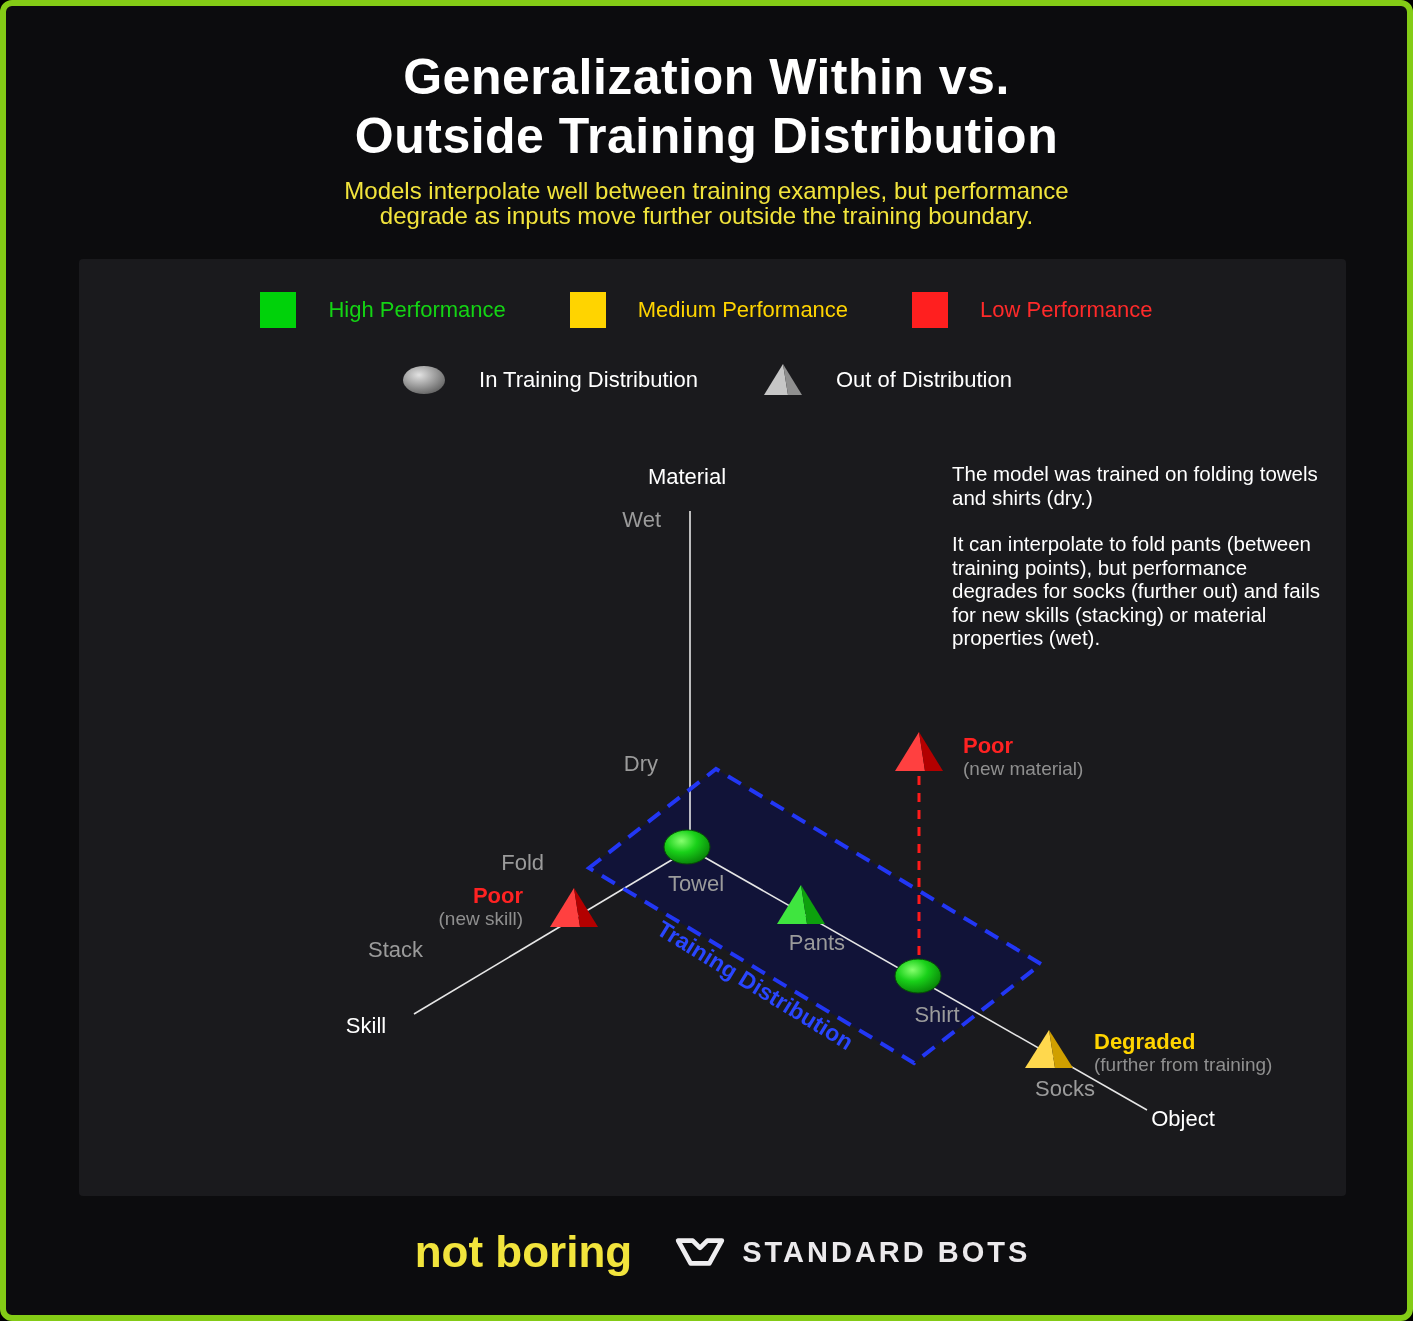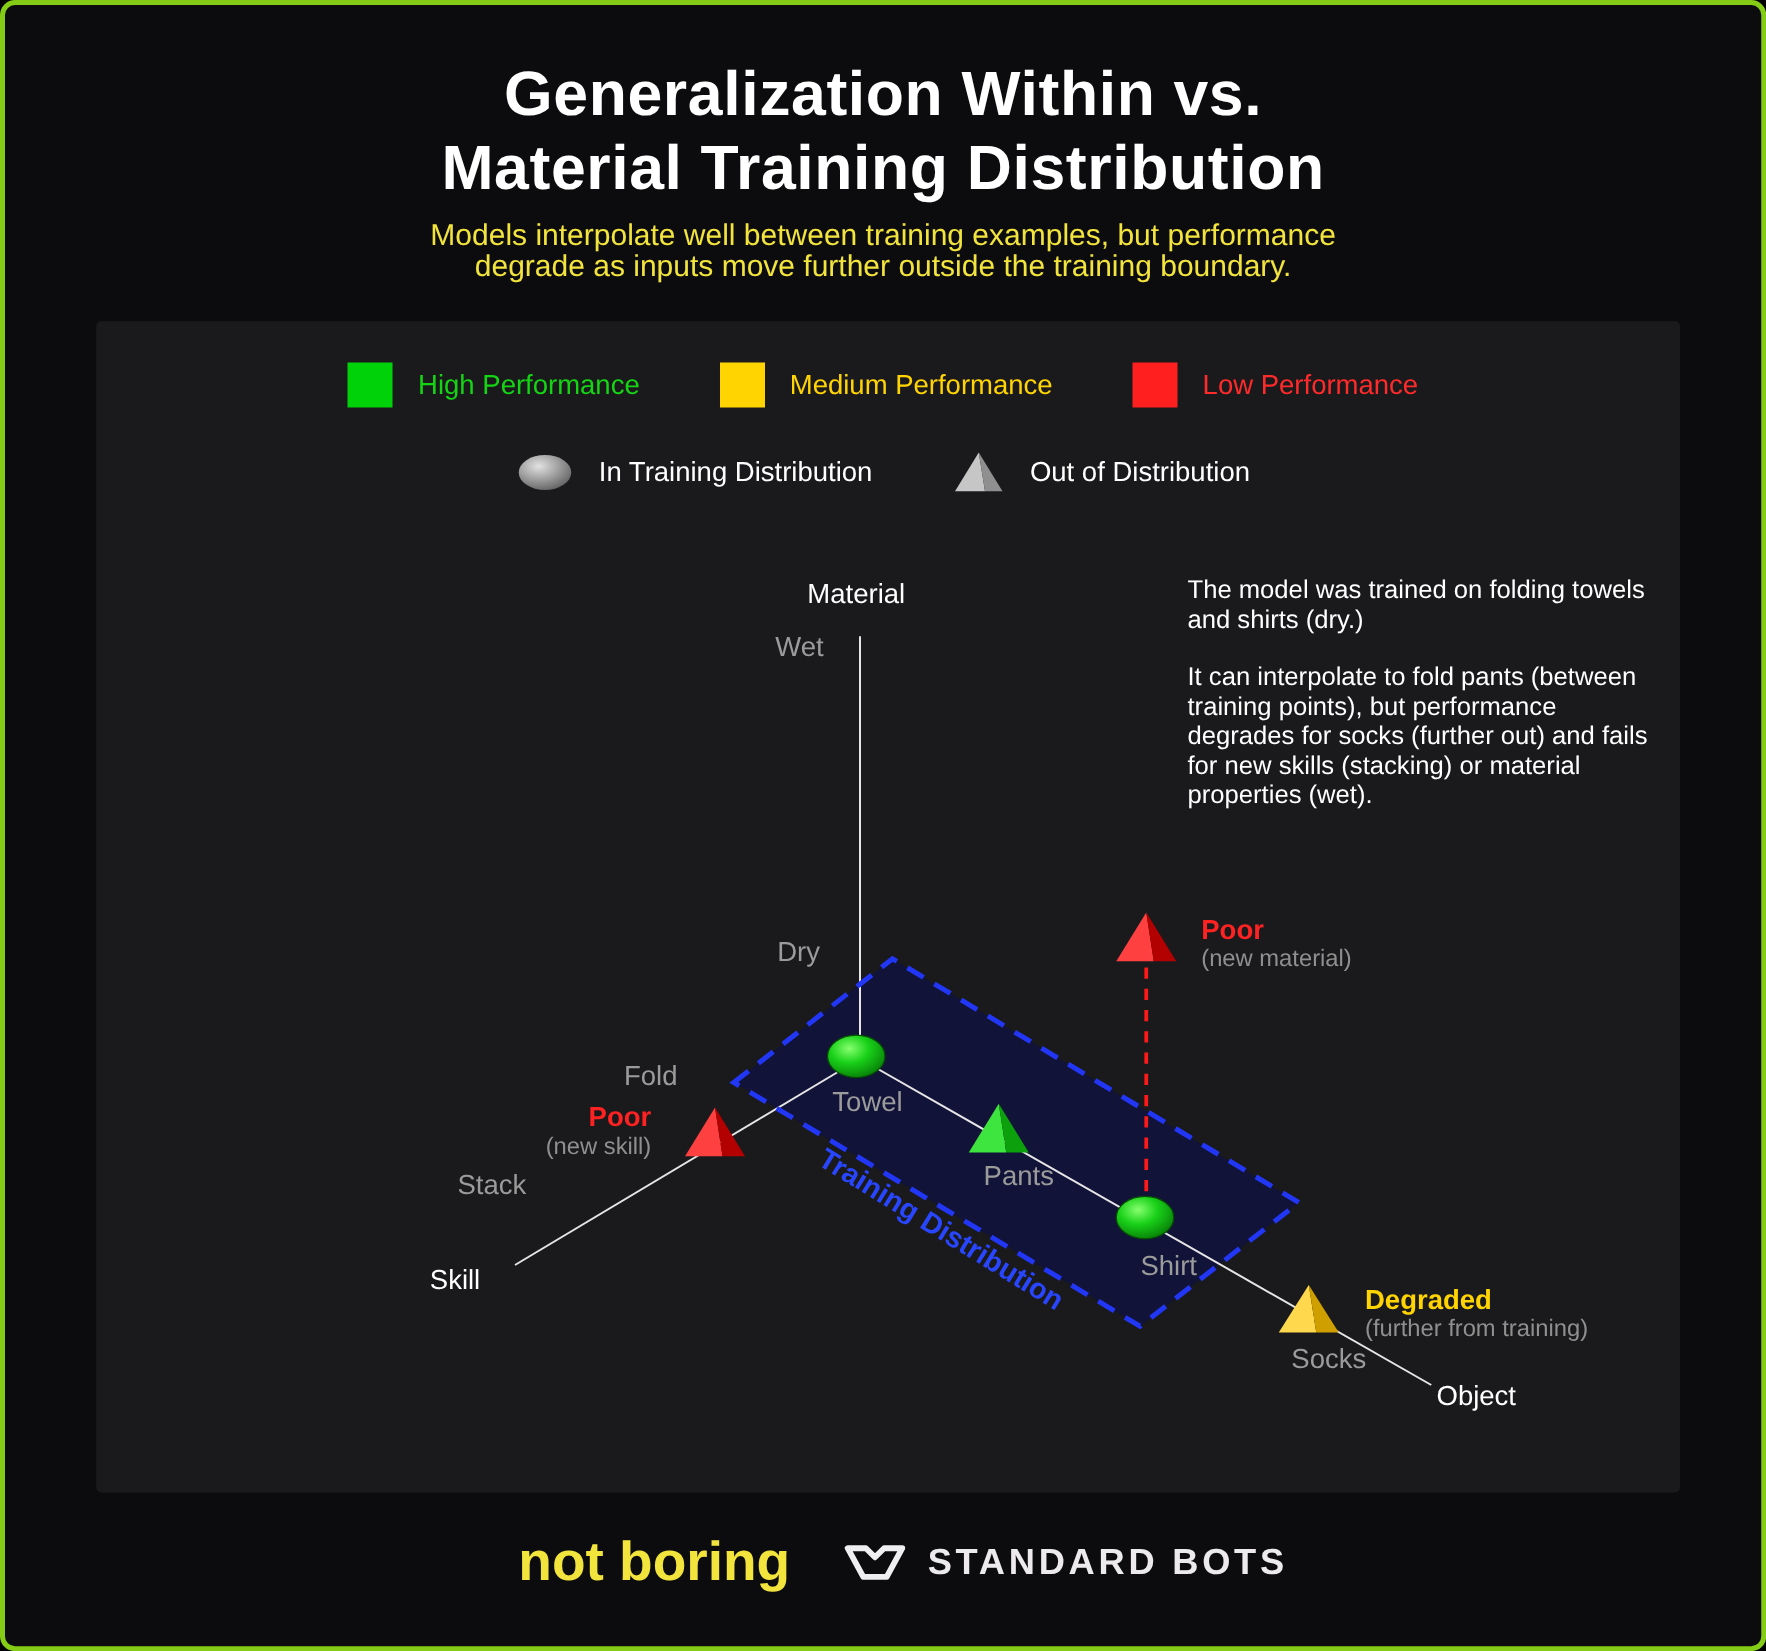--- a/index.html
+++ b/index.html
@@ -1,19 +1,19 @@
 <!DOCTYPE html>
 <html><head>
 <meta charset="utf-8">
 <style>
   html,body { margin:0; padding:0; background:#000; }
   .page {
     position:relative; width:1413px; height:1321px;
     background:#0c0c0e; box-sizing:border-box;
-    border:4px solid #84cc16; border-radius:12px; overflow:hidden;
+    border:6px solid #84cc16; border-radius:12px; overflow:hidden;
     font-family:"Liberation Sans","DejaVu Sans",sans-serif;
   }
   .page-title {
     position:absolute; top:42px; left:0; width:100%;
     text-align:center; color:#ffffff; font-size:50px; font-weight:bold;
     line-height:59px; letter-spacing:0.5px;
   }
   .subtitle {
     position:absolute; top:172px; left:50%; transform:translateX(-50%);
     width:960px; text-align:center; color:#f2e43c; font-size:24px; line-height:25px;
@@ -21,21 +21,21 @@
   .panel {
     position:absolute; left:73px; top:253px; width:1267px; height:937px;
     background:#1a1a1d; border-radius:4px;
   }
   .legend-row {
     position:absolute; left:0; width:100%;
     display:flex; justify-content:center; align-items:center; gap:64px;
   }
   .legend-performance { top:286px; }
   .legend-distribution { top:356px; }
-  .legend-item { display:flex; align-items:center; gap:20px; font-size:22px; }
+  .legend-item { display:flex; align-items:center; gap:32px; font-size:22px; }
   .swatch { width:36px; height:36px; display:inline-block; }
   .c-green  { color:#14d414; }
   .c-yellow { color:#ffd400; }
   .c-red    { color:#ff2a2a; }
   .c-white  { color:#ffffff; }
   .annotation {
     position:absolute; left:930px; top:456px; width:392px;
     color:#ffffff; font-size:20.5px; line-height:23.5px;
   }
   .annotation p { margin:0 0 23px 16px; }
@@ -56,21 +56,21 @@
   .brand-wrap { display:flex; align-items:center; gap:16px; }
   .standard-bots { color:#eceaec; font-size:29px; font-weight:bold; letter-spacing:3px;text-align:center; }
 </style>
 </head>
 <body>
 
 <div class="page">
 
   <div class="page-title">
     <div>Generalization Within vs.</div>
-    <div>Material Training Distribution</div>
+    <div>Outside Training Distribution</div>
   </div>
 
   <div class="subtitle">
     <div>Models interpolate well between training examples, but performance</div>
     <div>degrade as inputs move further outside the training boundary.</div>
   </div>
 
   <div class="panel"></div>
 
   <svg class="diagram-svg" width="1413" height="1321" viewBox="0 0 1413 1321">

